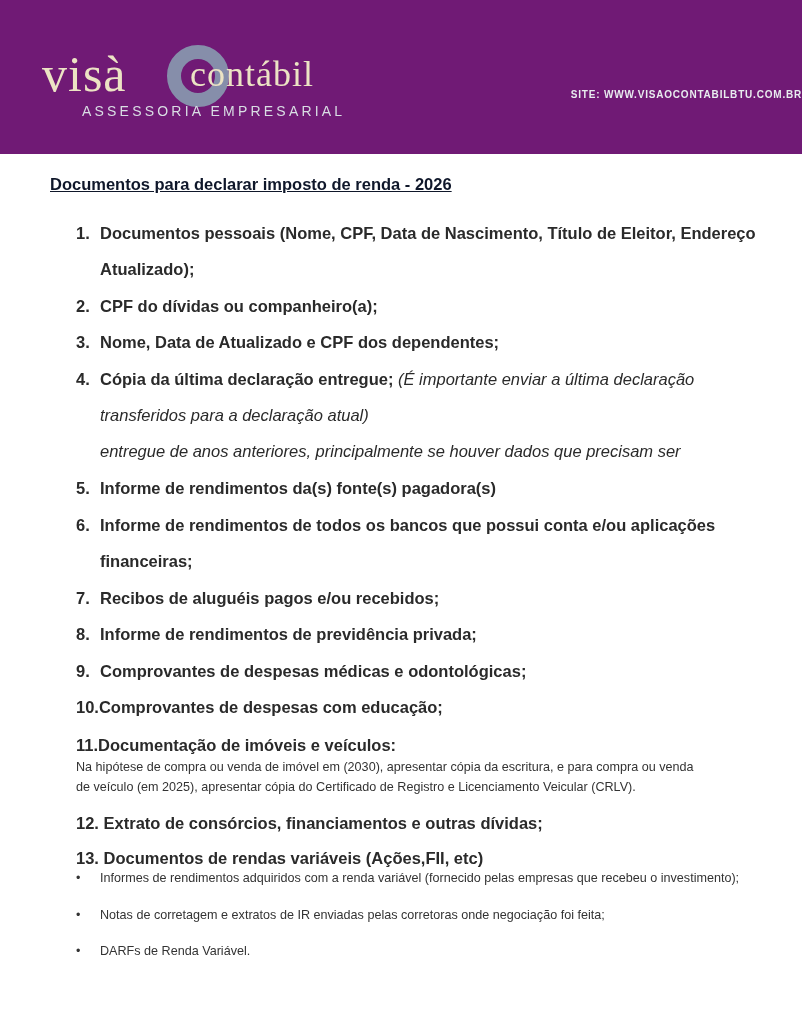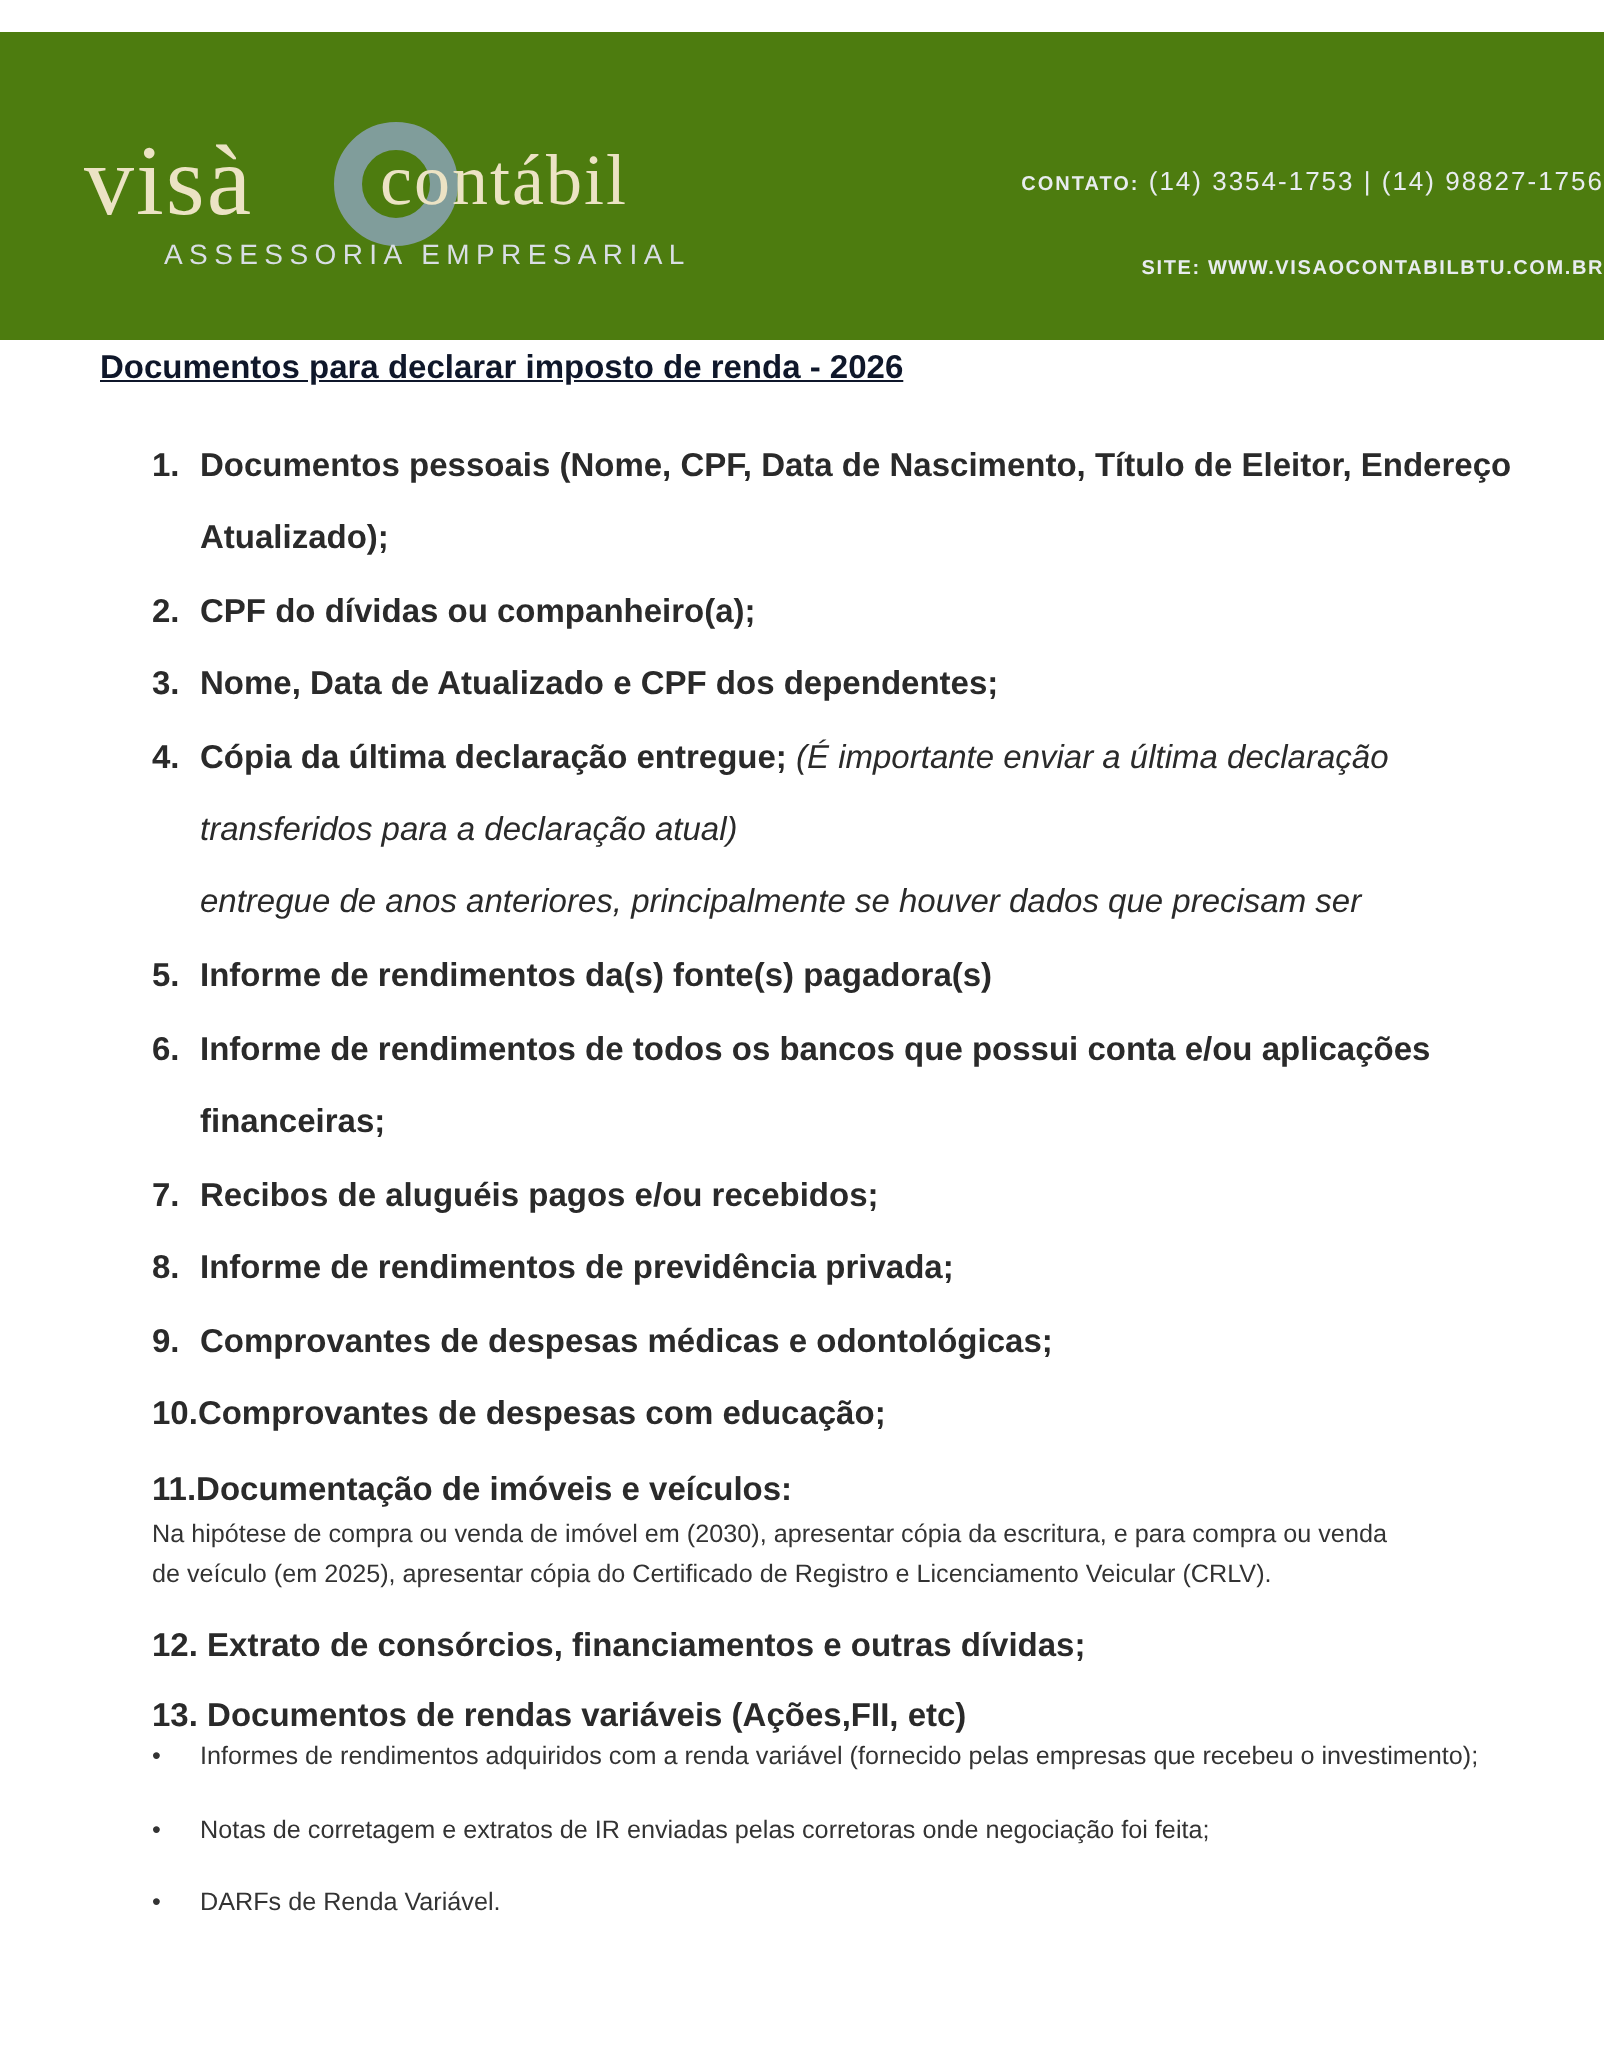--- a/index.html
+++ b/index.html
@@ -1,53 +1,49 @@
 <!DOCTYPE html>
 <html><head>
 <meta charset="utf-8">
 <style>
   html, body { margin:0; padding:0; }
   body { width:802px; height:1024px; background:#ffffff; overflow:hidden; position:relative;
          font-family:"Liberation Sans", sans-serif; color:#2a2a2a; }
-  .banner { position:absolute; left:0; top:16px; width:802px; height:154px; background:#4d7c0f; }
+  .banner { position:absolute; left:0; top:0; width:802px; height:154px; background:#701a75; }
   .logo-wrap { position:absolute; left:40px; top:40px; width:360px; height:90px; }
   .logo-ring { position:absolute; left:127px; top:5px; width:62px; height:62px; border-radius:50%;
                border:14px solid #8aa3b4; box-sizing:border-box; opacity:0.85; }
   .logo-left { position:absolute; left:2px; top:4px; font-family:"Liberation Serif", serif; font-size:50px;
                color:#ece3c4; letter-spacing:1px; line-height:60px; }
   .logo-right { position:absolute; left:150px; top:4px; font-family:"Liberation Serif", serif; font-size:36px;
                color:#ece3c4; letter-spacing:1px; line-height:60px; }
   .logo-sub { position:absolute; left:42px; top:63px; font-size:14px; color:#d9dee4; letter-spacing:3.2px; }
   .contact { position:absolute; right:0; top:67px; font-size:13px; color:#e8ecef; letter-spacing:1px; white-space:nowrap; }
   .contact .lbl { font-size:10px; font-weight:bold; }
-  .site { position:absolute; right:0; top:89px; font-size:10px; color:#e8ecef; letter-spacing:0.8px; font-weight:bold; white-space:nowrap;margin-top:24px; }
+  .site { position:absolute; right:0; top:89px; font-size:10px; color:#e8ecef; letter-spacing:0.8px; font-weight:bold; white-space:nowrap; }
   .doc-title { position:absolute; left:50px; top:175px; font-size:16.5px; font-weight:bold; color:#0f172a;
                text-decoration:underline; }
   .item { position:absolute; left:76px; font-size:16.5px; font-weight:bold; color:#2a2a2a; line-height:36px; width:710px; }
   .item .num { display:inline-block; width:24px; }
   .item .cont { padding-left:24px; }
   .item i { font-weight:normal; font-style:italic; }
   .subtext { position:absolute; left:76px; font-size:12.6px; color:#333; line-height:20px; width:700px; }
   .bullet { position:absolute; left:76px; font-size:12.6px; color:#333; line-height:18px; width:690px; }
   .bullet .dot { position:absolute; left:0; top:0; }
   .bullet .txt { display:block; padding-left:24px; }
 </style>
 </head>
 <body>
 
 <div class="banner">
   <div class="logo-wrap">
     <div class="logo-ring"></div>
     <span class="logo-left">visà</span>
     <span class="logo-right">contábil</span>
     <span class="logo-sub">ASSESSORIA EMPRESARIAL</span>
-  </div>
-  <div class="contact">
-    <span class="lbl">CONTATO:</span>
-    <span>(14) 3354-1753 | (14) 98827-1756</span>
   </div>
   <div class="site">
     <span>SITE:</span>
     <span>WWW.VISAOCONTABILBTU.COM.BR</span>
   </div>
 </div>
 
 <div class="doc-title">Documentos para declarar imposto de renda - 2026</div>
 
 <div class="item" style="top:215px;">

